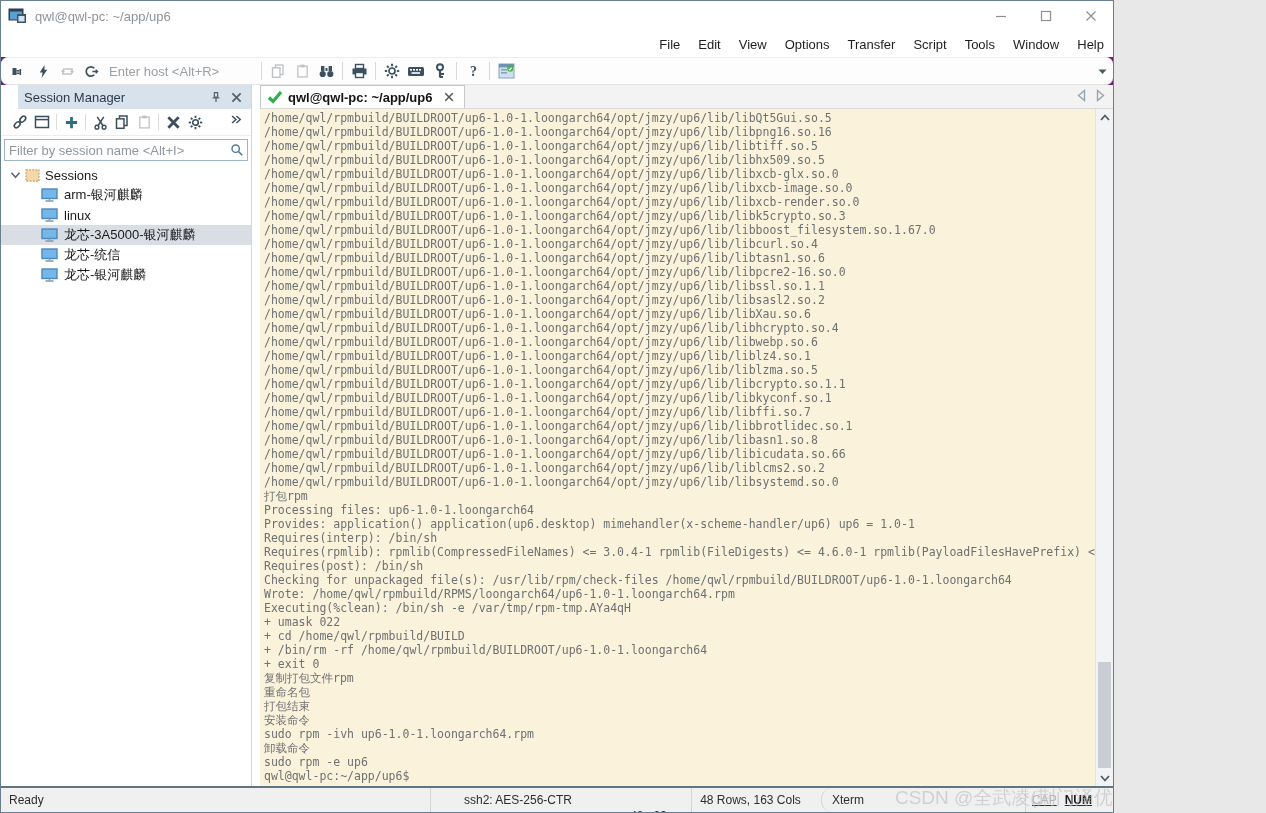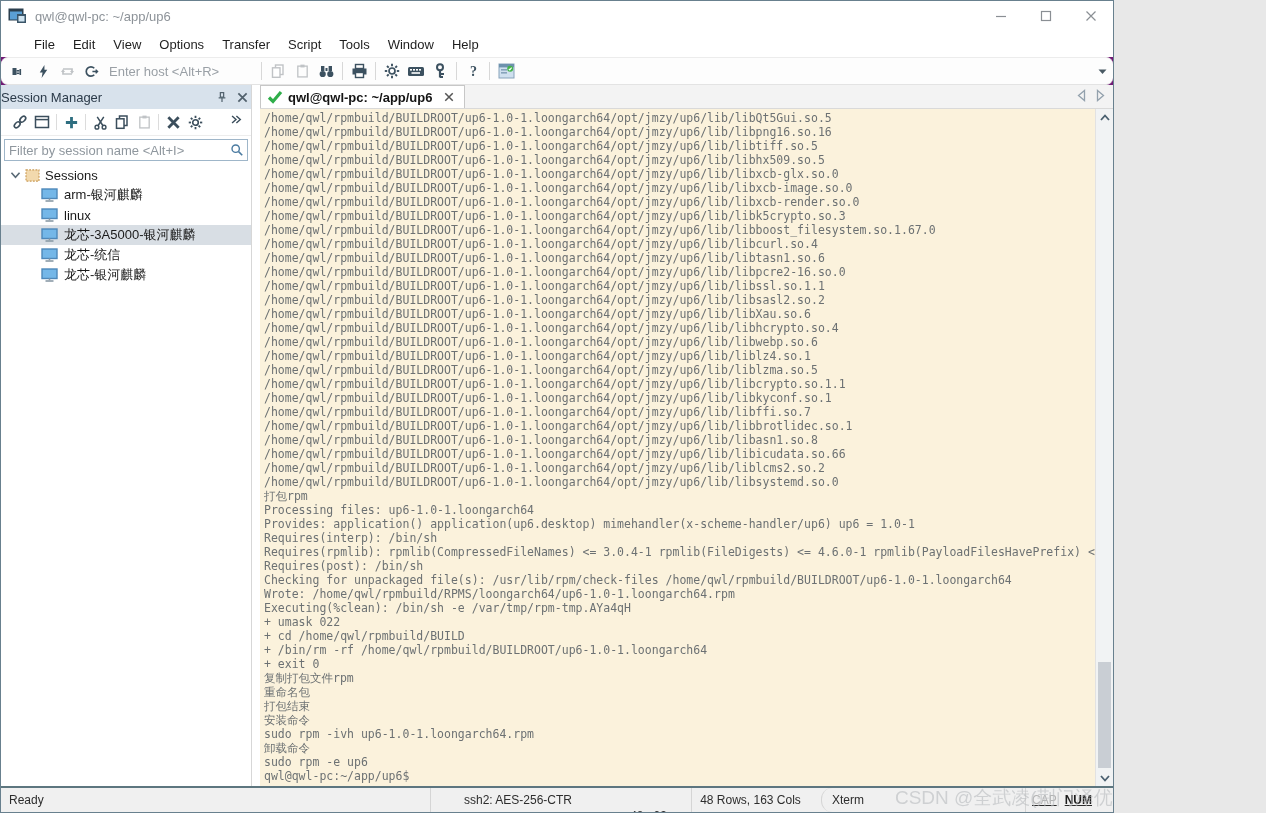--- a/index.html
+++ b/index.html
@@ -11,34 +11,34 @@
     font-family:"Liberation Sans",sans-serif;
     position:relative;overflow:hidden;
   }
   
   .titlebar{height:30px;display:flex;align-items:center;background:#fff;padding-left:7px;flex:0 0 auto;}
   .app-icon{width:19px;height:16px;margin-right:8px;}
   .title-text{font-size:13px;color:#8d9399;}
   .win-controls{margin-left:auto;display:flex;height:100%;}
   .win-btn{width:45px;height:100%;display:flex;align-items:center;justify-content:center;color:#8a8f94;}
   
-  .menubar{height:26px;display:flex;align-items:center;padding-left:24px;background:#fff;flex:0 0 auto;}
+  .menubar{height:26px;display:flex;align-items:center;padding-left:24px;background:#fff;flex:0 0 auto;justify-content:flex-end;}
   .menu-item{font-size:13px;color:#1e1e1e;padding:3px 9px;cursor:default;}
   
   .toolbar{height:28px;display:flex;align-items:center;background:#fdfdfd;border-top:1px solid #ececec;border-bottom:1px solid #e3e3e3;padding-left:6px;flex:0 0 auto;position:relative;border-radius:7px;}
   .tb-ico{width:24px;height:22px;display:flex;align-items:center;justify-content:center;color:#3c5160;}
   .tb-ico.gray{color:#c0c3c6;}
   .tb-sep{width:1px;height:18px;background:#d8d8d8;margin:0 4px;}
   .host-input{border:none;outline:none;background:transparent;font-size:13px;width:150px;color:#444;margin-left:4px;font-family:"Liberation Sans",sans-serif;}
   .host-input::placeholder{color:#9aa0a6;}
   .tb-caret{position:absolute;right:6px;top:11px;}
   
   .main{flex:1;display:flex;min-height:0;}
   .panel{width:251px;flex:0 0 auto;display:flex;flex-direction:column;background:#fff;border-right:1px solid #d7d7d7;}
-  .panel-header{height:24px;background:var(--panel-header-bg,#d8e2ec);display:flex;align-items:center;padding:0 0;flex:0 0 auto;}
+  .panel-header{height:24px;background:var(--panel-header-bg,#d8e2ec);display:flex;align-items:center;padding:0 6px;flex:0 0 auto;margin-left:17px;}
   .panel-title{font-size:13px;color:#2b3a49;}
   .ph-btn{margin-left:auto;color:#51616d;width:18px;height:18px;display:flex;align-items:center;justify-content:center;}
   .ph-btn + .ph-btn{margin-left:2px;}
   .sess-toolbar{height:27px;display:flex;align-items:center;padding-left:8px;border-bottom:1px solid #ededed;flex:0 0 auto;}
   .st-ico{width:22px;height:20px;display:flex;align-items:center;justify-content:center;color:#3b4e5c;}
   .st-ico.gray{color:#c0c3c6;}
   .st-ico.teal{color:#2e6e80;}
   .st-sep{width:1px;height:16px;background:#dcdcdc;margin:0 3px;}
   .st-more{margin-left:auto;margin-right:4px;color:#3b4e5c;align-self:flex-start;}
   .filter-row{margin:3px 3px 2px 3px;border:1px solid #9fb6c9;height:22px;display:flex;align-items:center;flex:0 0 auto;}

